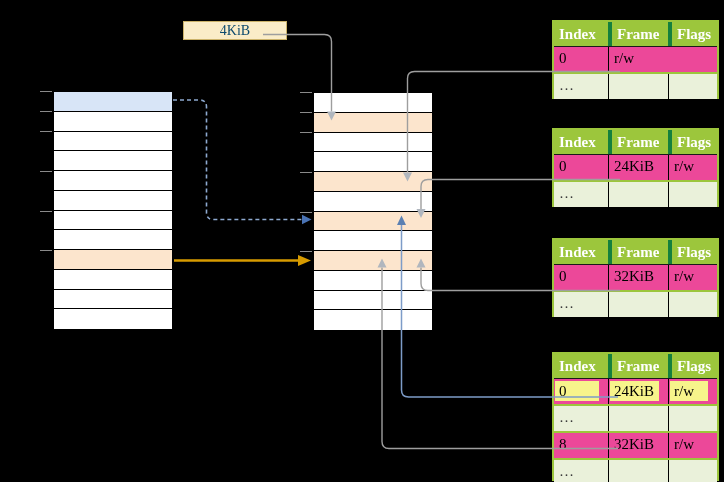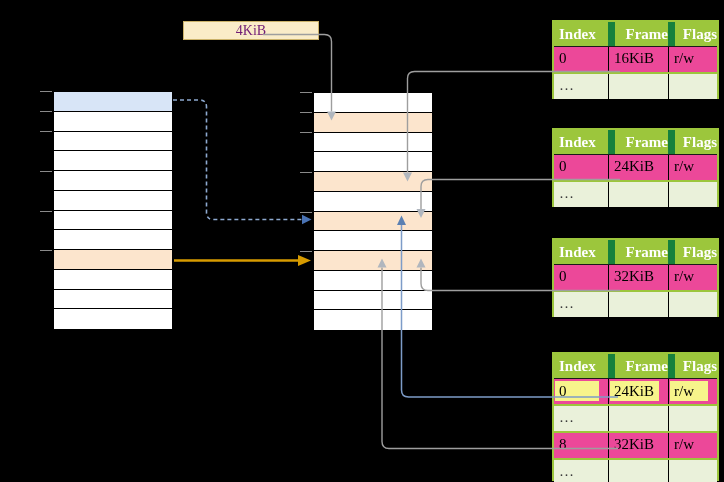--- a/index.html
+++ b/index.html
@@ -2,23 +2,23 @@
 <html style="--gray_line: #9e9e9e; --gray_head: #b0b6be; --blue_line: #7d9cc8; --blue_head: #5b80b2; --dashed_line: #8da9cf; --dashed_head: #4a73b4; --orange_line: #d79b00; --table_green: #9cc63c; --table_light: #eaf1da; --highlight_yellow: #f7f48b; --row_blue: #d8e5f7; --row_orange: #fce5cd; --label_bg: #faecc8; --label_border: #cbb26a;"><head>
 <meta charset="utf-8">
 <style>
   html,body{margin:0;padding:0;background:#000;}
   #canvas{
     position:relative; width:724px; height:482px; background:#000; overflow:hidden;
     font-family:"Liberation Serif","DejaVu Serif",serif;
   }
   
   #page-size-label{
-    position:absolute; left:183px; top:21px; width:136px; height:19px;
+    position:absolute; left:183px; top:21px; width:104px; height:19px;
     background:var(--label_bg); border:1px solid var(--label_border);
-    box-sizing:border-box; text-align:center; font-size:14px; line-height:17px; color:#701a75;
+    box-sizing:border-box; text-align:center; font-size:14px; line-height:17px; color:#0c4a6e;
   }
   
   .mem-col{
     position:absolute; width:120px; box-sizing:border-box;
     border:1px solid #000; background:#fff;
     display:grid; grid-auto-rows:1fr;
   }
   .mem-row{border-bottom:1px solid #000;}
   .mem-row:last-child{border-bottom:none;}
   .mem-row.plain{background:#fff;}
@@ -31,21 +31,21 @@
     border:2px solid var(--table_green); background:#ec4899; font-size:15px;
   }
   .pt-head{
     display:grid; grid-template-columns:54px 60px 49px; height:25px;
     background:var(--table_green); box-sizing:border-box; border-bottom:1px solid #1a1a1a;
   }
   .pt-th{
     color:#fff; font-weight:bold; line-height:24px; padding-left:5px;
     box-sizing:border-box; white-space:nowrap;
   }
-  .pt-th + .pt-th{border-left:7px solid #15803d;text-align:right;}
+  .pt-th + .pt-th{border-left:4px solid #15803d;}
   .pt-row{
     display:grid; grid-template-columns:54px 60px 49px; height:25px; box-sizing:border-box;
   }
   .pt-row + .pt-row{border-top:2px solid var(--table_green); height:27px;}
   .pt-row.dots{background:var(--table_light); color:#3a3a3a;}
   .pt-td{
     line-height:23px; padding-left:5px; box-sizing:border-box;
     white-space:nowrap; overflow:hidden; color:#000;
   }
   .pt-row.dots .pt-td{color:#3a3a3a; letter-spacing:1px;}
@@ -104,21 +104,20 @@
     </div>
 
   <div class="pt-table" style="top:20px;  height:79px;">
       <div class="pt-head">
         <div class="pt-th">Index</div>
         <div class="pt-th">Frame</div>
         <div class="pt-th">Flags</div>
       </div>
       <div class="pt-row data">
         <div class="pt-td">0</div>
-        <div class="pt-td">16KiB</div>
         <div class="pt-td">r/w</div>
       </div>
       <div class="pt-row dots">
         <div class="pt-td">…</div>
         <div class="pt-td"></div>
         <div class="pt-td"></div>
       </div>
     </div>
   <div class="pt-table" style="top:128px; height:79px;">
       <div class="pt-head">

